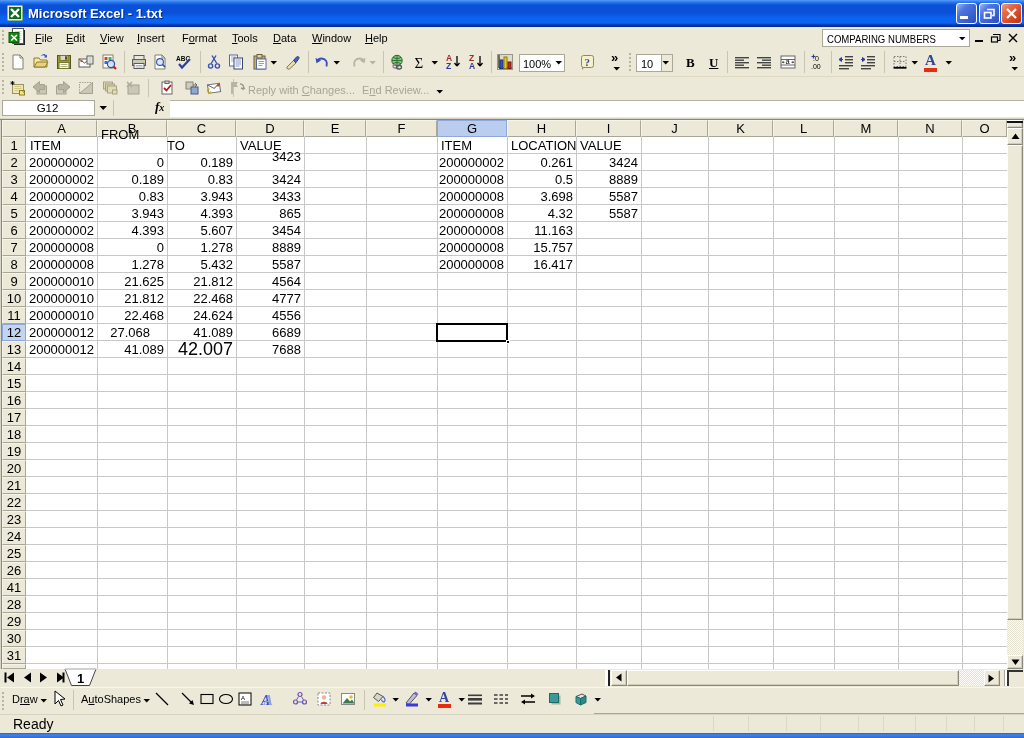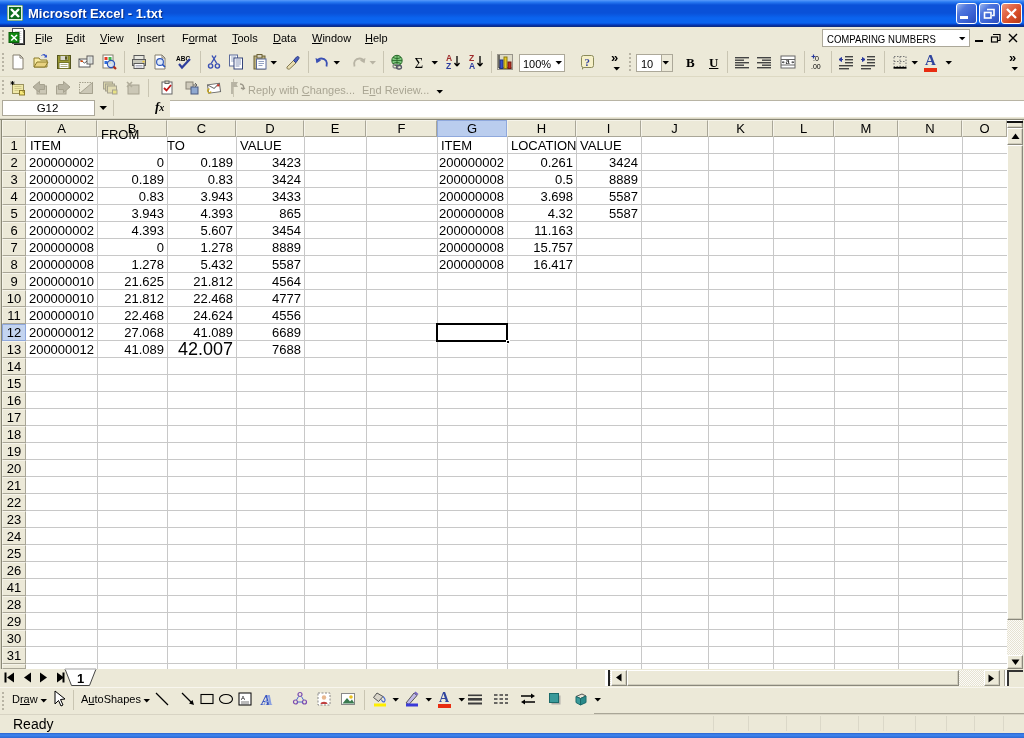--- a/index.html
+++ b/index.html
@@ -410,21 +410,21 @@
 <div class="t" style="left:26px;top:137px;width:70px;height:16px;font-size:13px;line-height:17px;text-align:left;padding-left:4px;color:#000">ITEM</div>
 <div class="t" style="left:97px;top:126px;width:77px;height:16px;font-size:13px;line-height:17px;text-align:left;padding-left:4px;color:#000">FROM</div>
 <div class="t" style="left:167px;top:137px;width:68px;height:16px;font-size:13px;line-height:17px;text-align:left;color:#000">TO</div>
 <div class="t" style="left:236px;top:137px;width:67px;height:16px;font-size:13px;line-height:17px;text-align:left;padding-left:4px;color:#000">VALUE</div>
 <div class="t" style="left:437px;top:137px;width:69px;height:16px;font-size:13px;line-height:17px;text-align:left;padding-left:4px;color:#000">ITEM</div>
 <div class="t" style="left:507px;top:137px;width:68px;height:16px;font-size:13px;line-height:17px;text-align:left;padding-left:4px;color:#000">LOCATION</div>
 <div class="t" style="left:576px;top:137px;width:64px;height:16px;font-size:13px;line-height:17px;text-align:left;padding-left:4px;color:#000">VALUE</div>
 <div class="t" style="left:26px;top:154px;width:70px;height:16px;font-size:13px;line-height:17px;text-align:right;padding-right:2px;color:#000">200000002</div>
 <div class="t" style="left:97px;top:154px;width:69px;height:16px;font-size:13px;line-height:17px;text-align:right;padding-right:2px;color:#000">0</div>
 <div class="t" style="left:167px;top:154px;width:68px;height:16px;font-size:13px;line-height:17px;text-align:right;padding-right:2px;color:#000">0.189</div>
-<div class="t" style="left:236px;top:154px;width:67px;height:16px;font-size:13px;line-height:17px;text-align:right;padding-right:2px;color:#000">3423</div>
+<div class="t" style="left:236px;top:148px;width:67px;height:16px;font-size:13px;line-height:17px;text-align:right;padding-right:2px;color:#000">3423</div>
 <div class="t" style="left:437px;top:154px;width:69px;height:16px;font-size:13px;line-height:17px;text-align:right;padding-right:2px;color:#000">200000002</div>
 <div class="t" style="left:507px;top:154px;width:68px;height:16px;font-size:13px;line-height:17px;text-align:right;padding-right:2px;color:#000">0.261</div>
 <div class="t" style="left:576px;top:154px;width:64px;height:16px;font-size:13px;line-height:17px;text-align:right;padding-right:2px;color:#000">3424</div>
 <div class="t" style="left:26px;top:171px;width:70px;height:16px;font-size:13px;line-height:17px;text-align:right;padding-right:2px;color:#000">200000002</div>
 <div class="t" style="left:97px;top:171px;width:69px;height:16px;font-size:13px;line-height:17px;text-align:right;padding-right:2px;color:#000">0.189</div>
 <div class="t" style="left:167px;top:171px;width:68px;height:16px;font-size:13px;line-height:17px;text-align:right;padding-right:2px;color:#000">0.83</div>
 <div class="t" style="left:236px;top:171px;width:67px;height:16px;font-size:13px;line-height:17px;text-align:right;padding-right:2px;color:#000">3424</div>
 <div class="t" style="left:437px;top:171px;width:69px;height:16px;font-size:13px;line-height:17px;text-align:right;padding-right:2px;color:#000">200000008</div>
 <div class="t" style="left:507px;top:171px;width:68px;height:16px;font-size:13px;line-height:17px;text-align:right;padding-right:2px;color:#000">0.5</div>
 <div class="t" style="left:576px;top:171px;width:64px;height:16px;font-size:13px;line-height:17px;text-align:right;padding-right:2px;color:#000">8889</div>
@@ -466,21 +466,21 @@
 <div class="t" style="left:236px;top:273px;width:67px;height:16px;font-size:13px;line-height:17px;text-align:right;padding-right:2px;color:#000">4564</div>
 <div class="t" style="left:26px;top:290px;width:70px;height:16px;font-size:13px;line-height:17px;text-align:right;padding-right:2px;color:#000">200000010</div>
 <div class="t" style="left:97px;top:290px;width:69px;height:16px;font-size:13px;line-height:17px;text-align:right;padding-right:2px;color:#000">21.812</div>
 <div class="t" style="left:167px;top:290px;width:68px;height:16px;font-size:13px;line-height:17px;text-align:right;padding-right:2px;color:#000">22.468</div>
 <div class="t" style="left:236px;top:290px;width:67px;height:16px;font-size:13px;line-height:17px;text-align:right;padding-right:2px;color:#000">4777</div>
 <div class="t" style="left:26px;top:307px;width:70px;height:16px;font-size:13px;line-height:17px;text-align:right;padding-right:2px;color:#000">200000010</div>
 <div class="t" style="left:97px;top:307px;width:69px;height:16px;font-size:13px;line-height:17px;text-align:right;padding-right:2px;color:#000">22.468</div>
 <div class="t" style="left:167px;top:307px;width:68px;height:16px;font-size:13px;line-height:17px;text-align:right;padding-right:2px;color:#000">24.624</div>
 <div class="t" style="left:236px;top:307px;width:67px;height:16px;font-size:13px;line-height:17px;text-align:right;padding-right:2px;color:#000">4556</div>
 <div class="t" style="left:26px;top:324px;width:70px;height:16px;font-size:13px;line-height:17px;text-align:right;padding-right:2px;color:#000">200000012</div>
-<div class="t" style="left:97px;top:324px;width:69px;height:16px;font-size:13px;line-height:17px;text-align:right;padding-right:2px;color:#000">27.068</div>
+<div class="t" style="left:83px;top:324px;width:69px;height:16px;font-size:13px;line-height:17px;text-align:right;padding-right:2px;color:#000">27.068</div>
 <div class="t" style="left:167px;top:324px;width:68px;height:16px;font-size:13px;line-height:17px;text-align:right;padding-right:2px;color:#000">41.089</div>
 <div class="t" style="left:236px;top:324px;width:67px;height:16px;font-size:13px;line-height:17px;text-align:right;padding-right:2px;color:#000">6689</div>
 <div class="t" style="left:26px;top:341px;width:70px;height:16px;font-size:13px;line-height:17px;text-align:right;padding-right:2px;color:#000">200000012</div>
 <div class="t" style="left:97px;top:341px;width:69px;height:16px;font-size:13px;line-height:17px;text-align:right;padding-right:2px;color:#000">41.089</div>
 <div class="t" style="left:167px;top:341px;width:68px;height:16px;font-size:18px;line-height:17px;text-align:right;padding-right:2px;color:#000">42.007</div>
 <div class="t" style="left:236px;top:341px;width:67px;height:16px;font-size:13px;line-height:17px;text-align:right;padding-right:2px;color:#000">7688</div>
 <div style="left:436px;top:323px;width:72px;height:19px;border:2px solid #000;background:#fff"></div>
 <div style="left:506px;top:340px;width:4px;height:4px;background:#000;border:1px solid #fff"></div>
 <div style="left:1007px;top:120px;width:16px;height:549px;background-color:#fcfbf8;background-image:linear-gradient(45deg,#e6e2d2 25%,transparent 25%,transparent 75%,#e6e2d2 75%),linear-gradient(45deg,#e6e2d2 25%,transparent 25%,transparent 75%,#e6e2d2 75%);background-size:2px 2px;background-position:0 0,1px 1px"></div>
 <div style="left:1007px;top:120px;width:16px;height:8px;background:#ece9d8;border:1px solid #fff;border-right-color:#8a887c;border-bottom-color:#8a887c;box-shadow:inset -1px -1px 0 #cfccbc"></div>

